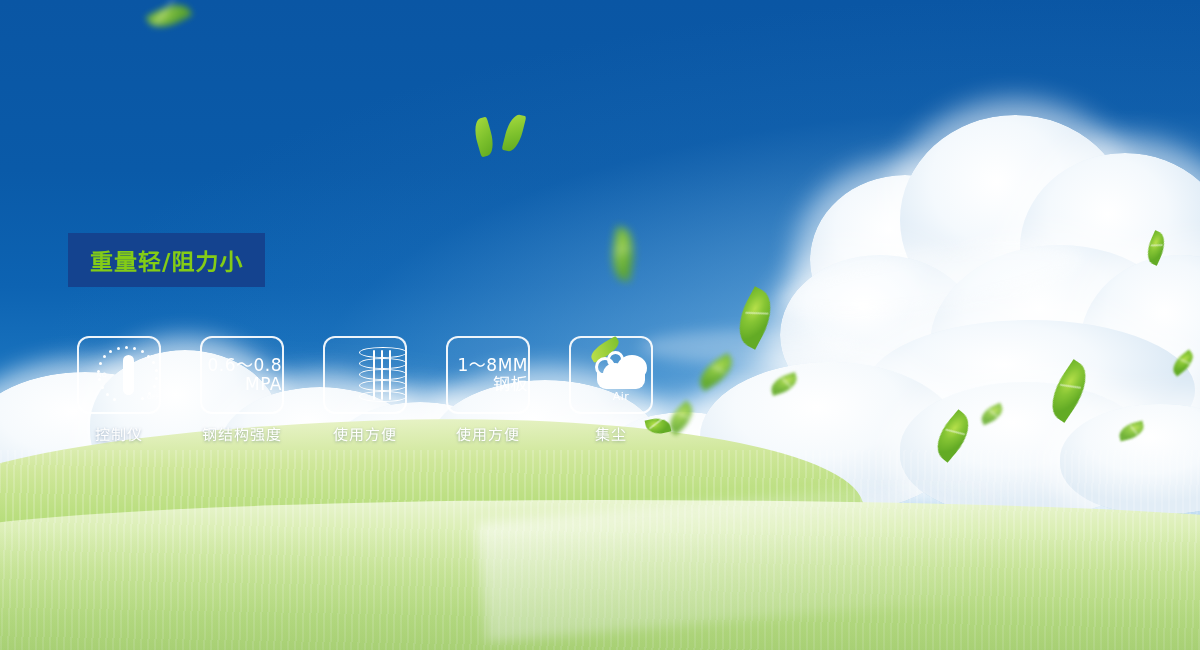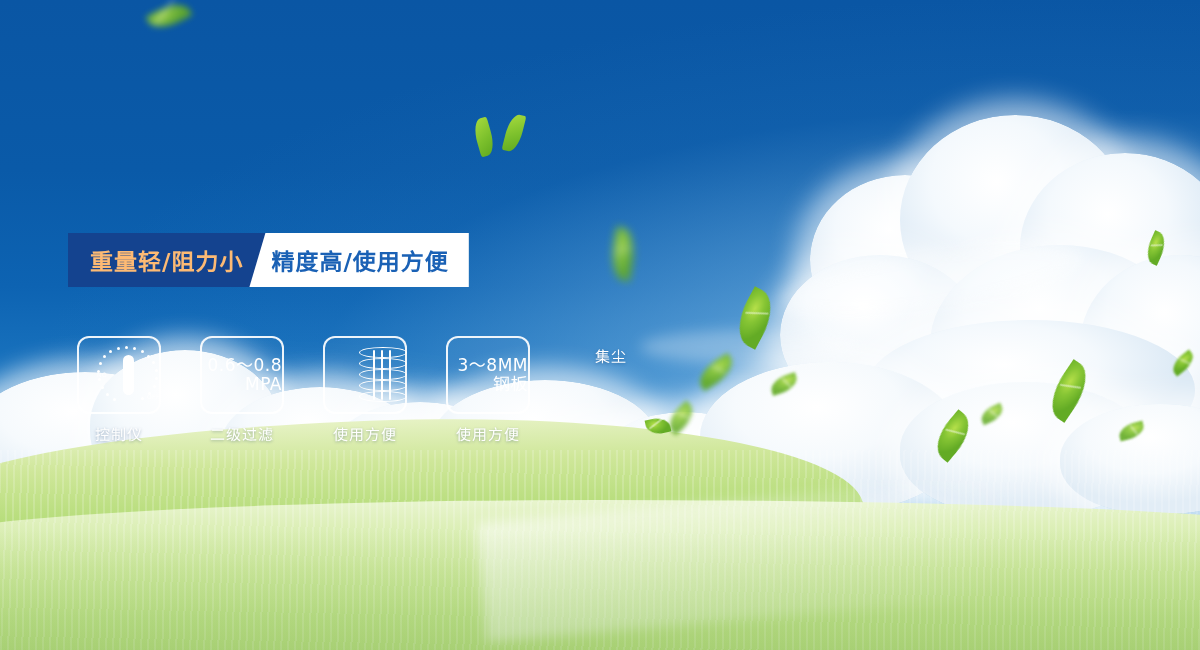--- a/index.html
+++ b/index.html
@@ -145,21 +145,21 @@
   .sprout .lf.left{left:2px;top:6px;transform:rotate(-16deg);}
   .sprout .lf.right{left:32px;top:2px;transform:rotate(14deg);}
 
   
   .badges{
     position:absolute;left:68px;top:233px;
     height:54px;display:flex;align-items:stretch;
   }
   .badge-dark{
     background:#14438f;
-    color:#fdba74;
+    color:#84cc16;
     display:flex;align-items:center;
     padding:0 22px 0 22px;
     font-size:23px;letter-spacing:1px;font-weight:700;
     font-family:"DejaVu Sans","Liberation Sans",sans-serif;
     white-space:nowrap;
   }
   .badge-light{
     background:#ffffff;
     color:#1a61b5;
     display:flex;align-items:center;
@@ -297,21 +297,20 @@
   <div class="content">
 
     <div class="sprout">
       <div class="lf left"></div>
       <div class="lf right"></div>
     </div>
 
 
     <div class="badges">
       <div class="badge-dark">重量轻/阻力小</div>
-      <div class="badge-light">精度高/使用方便</div>
     </div>
 
     <div class="features">
 
       <div class="feature">
         <div class="fbox">
           <div class="dial">
             <div class="dot" style="left:28px;top:0px;"></div>
             <div class="dot" style="left:36px;top:1px;"></div>
             <div class="dot" style="left:44px;top:4px;"></div>
@@ -337,46 +336,57 @@
           </div>
         </div>
         <div class="flabel">控制仪</div>
       </div>
 
       <div class="feature">
         <div class="fbox">
           <div class="txt">0.6～0.8</div>
           <div class="txt">MPA</div>
         </div>
-        <div class="flabel">二级过滤</div>
+        <div class="flabel">钢结构强度</div>
       </div>
 
       <div class="feature">
         <div class="fbox">
           <div class="coil">
             <div class="ring" style="top:0px;"></div>
             <div class="ring" style="top:11px;"></div>
             <div class="ring" style="top:22px;"></div>
             <div class="ring" style="top:33px;"></div>
             <div class="ring" style="top:44px;"></div>
             <div class="bar" style="left:14px;"></div>
             <div class="bar" style="left:22px;"></div>
             <div class="bar" style="left:30px;"></div>
           </div>
         </div>
         <div class="flabel">使用方便</div>
       </div>
 
       <div class="feature">
         <div class="fbox">
-          <div class="txt">3～8MM</div>
+          <div class="txt">1～8MM</div>
           <div class="txt">钢板</div>
         </div>
         <div class="flabel">使用方便</div>
       </div>
 
       <div class="feature">
+        <div class="fbox">
+          <div class="airicon">
+            <div class="leafstreak"></div>
+            <div class="c" style="left:26px;top:6px;width:30px;height:26px;"></div>
+            <div class="c" style="left:12px;top:14px;width:24px;height:22px;"></div>
+            <div class="base"></div>
+            <div class="ring2" style="left:4px;top:8px;width:14px;height:14px;"></div>
+            <div class="ring2" style="left:16px;top:2px;width:11px;height:11px;"></div>
+            <div class="airtxt">Air</div>
+          </div>
+        </div>
         <div class="flabel">集尘</div>
       </div>
 
     </div>
   </div>
 </div>
 
 </body></html>

